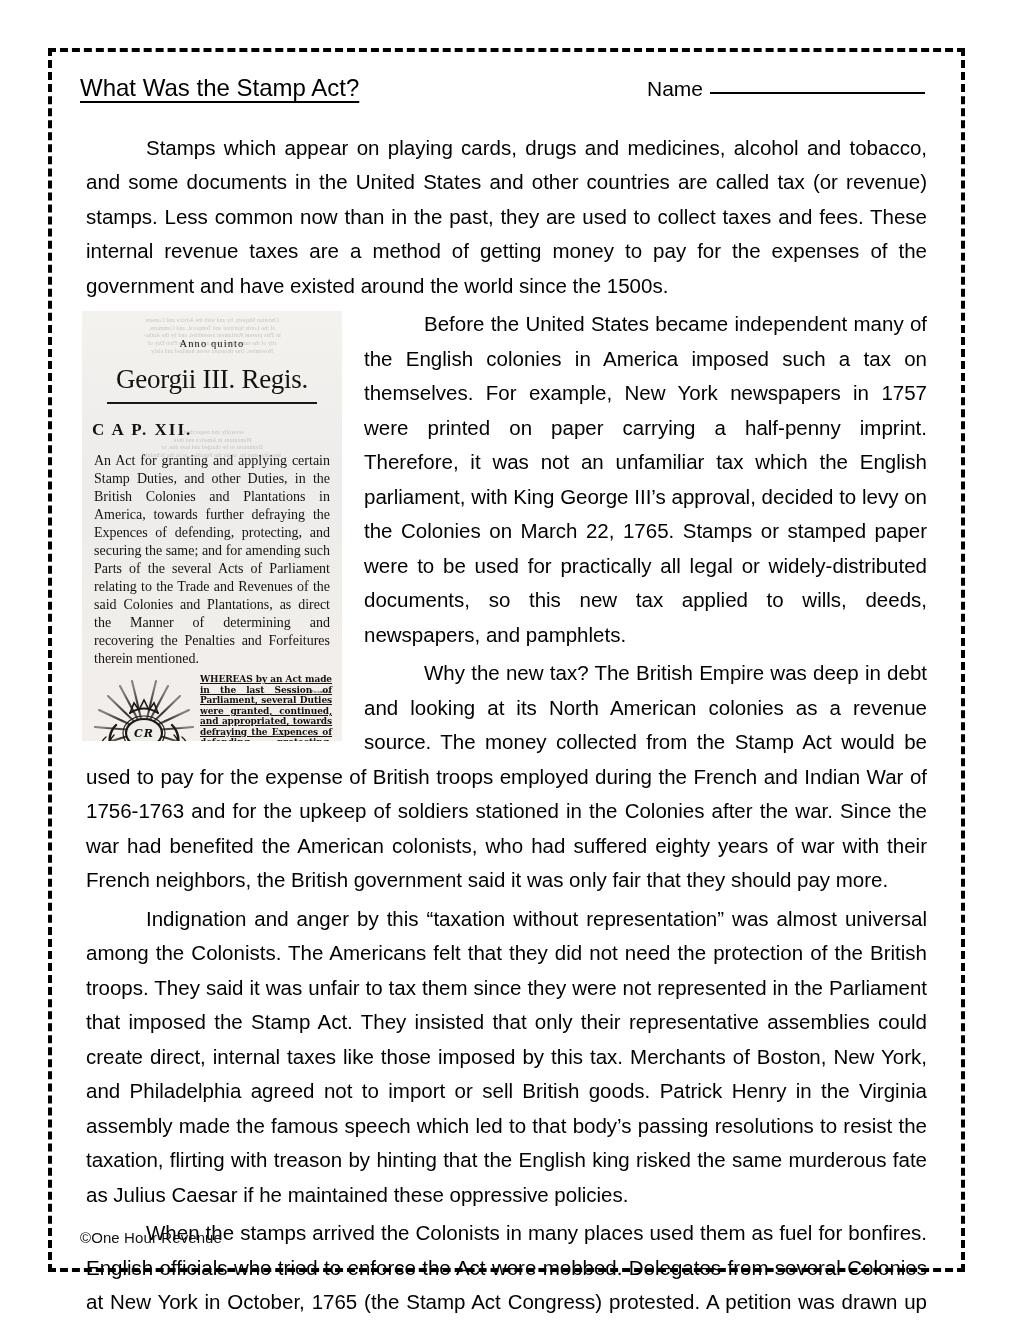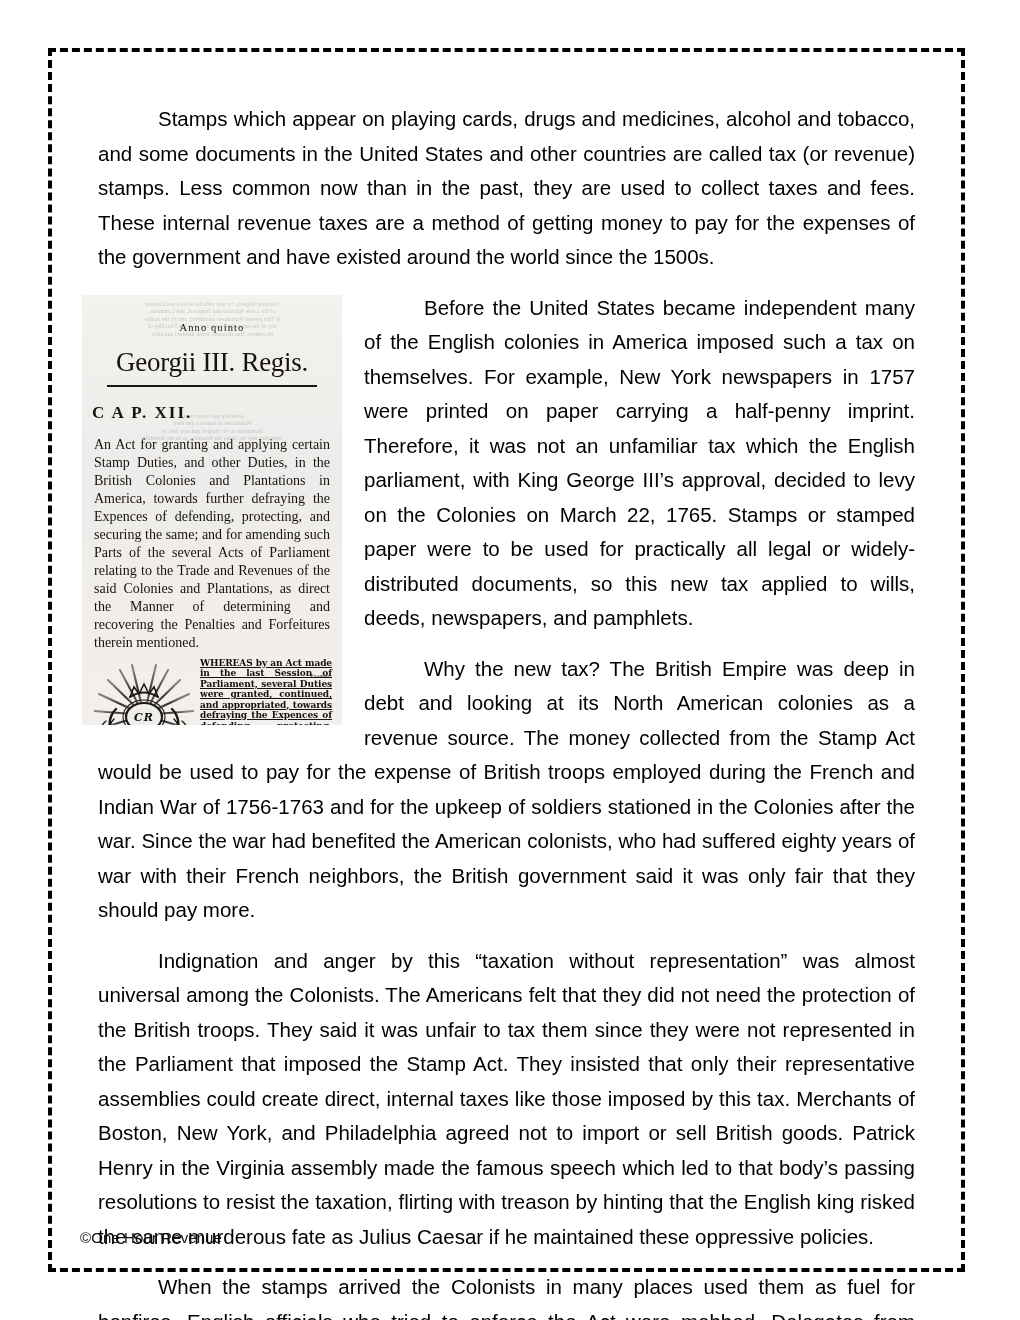--- a/index.html
+++ b/index.html
@@ -73,21 +73,21 @@
   
   .article {
     margin-top: 28px;
     font-size: 20.5px;
     line-height: 34.5px;
     text-align: justify;
     text-justify: inter-word;
     padding: 0 4px 0 4px;
   }
   .article p {
-    margin: 16px;
+    margin: 4px;
     text-indent: 60px;
   }
 
   
   #stamp-act-figure {
     float: left;
     width: 260px;
     height: 430px;
     margin: 4px 22px 6px 0;
     background: #bef264;
@@ -222,20 +222,25 @@
     letter-spacing: .1px;
   }
 </style>
 </head>
 <body>
 
 <div id="worksheet-page">
   <div class="page-inner">
 
     <div class="header-row">
+      <div class="worksheet-title">What Was the Stamp Act?</div>
+      <div class="name-area">
+        <span class="name-label">Name</span>
+        <span class="name-rule"></span>
+      </div>
     </div>
 
     <div class="article">
 
       <p>Stamps which appear on playing cards, drugs and medicines, alcohol and tobacco, and some documents in the United States and other countries are called tax (or revenue) stamps. Less common now than in the past, they are used to collect taxes and fees. These internal revenue taxes are a method of getting money to pay for the expenses of the government and have existed around the world since the 1500s.</p>
 
       <div id="stamp-act-figure">
         <div class="fig-paper"></div>
 
         <div class="fig-ghost g-top">

